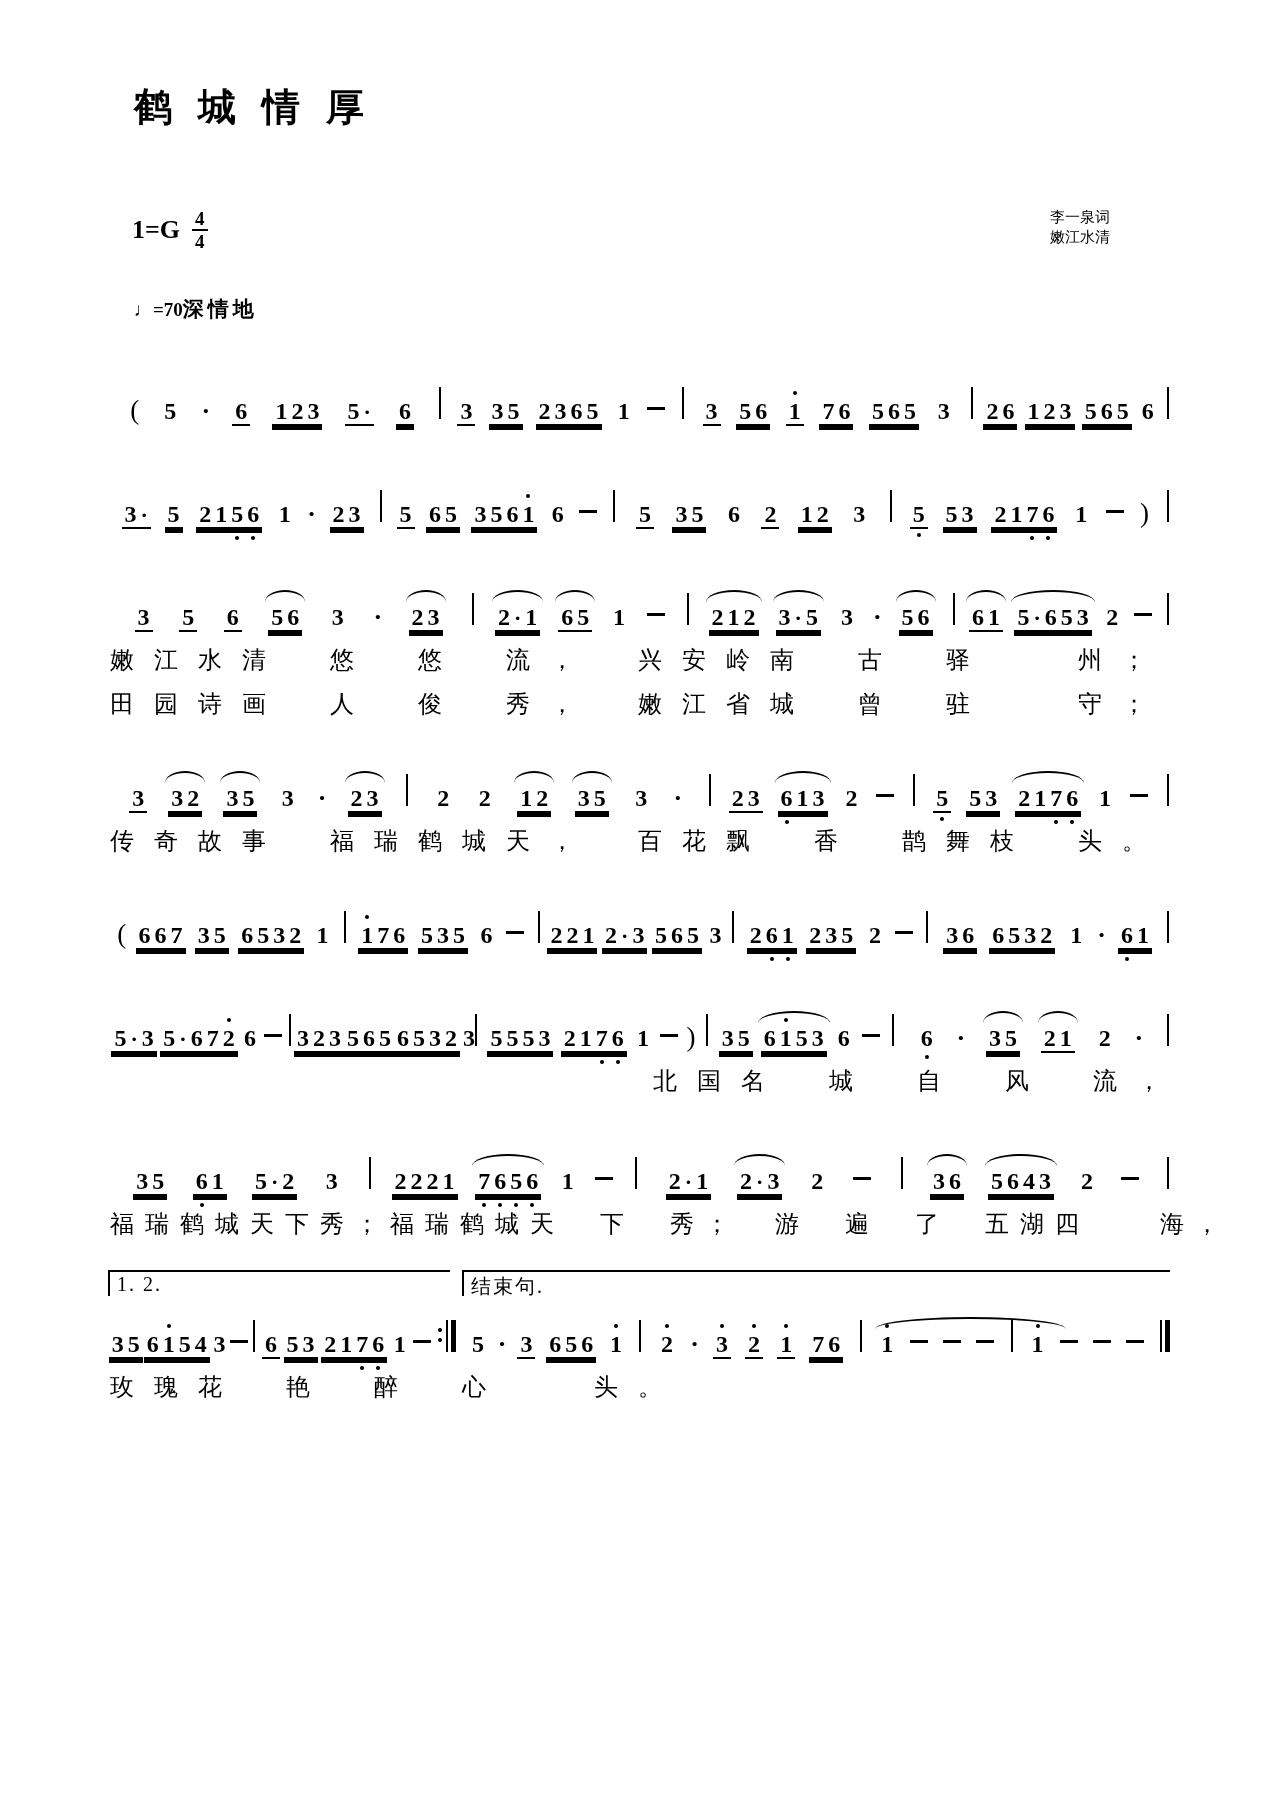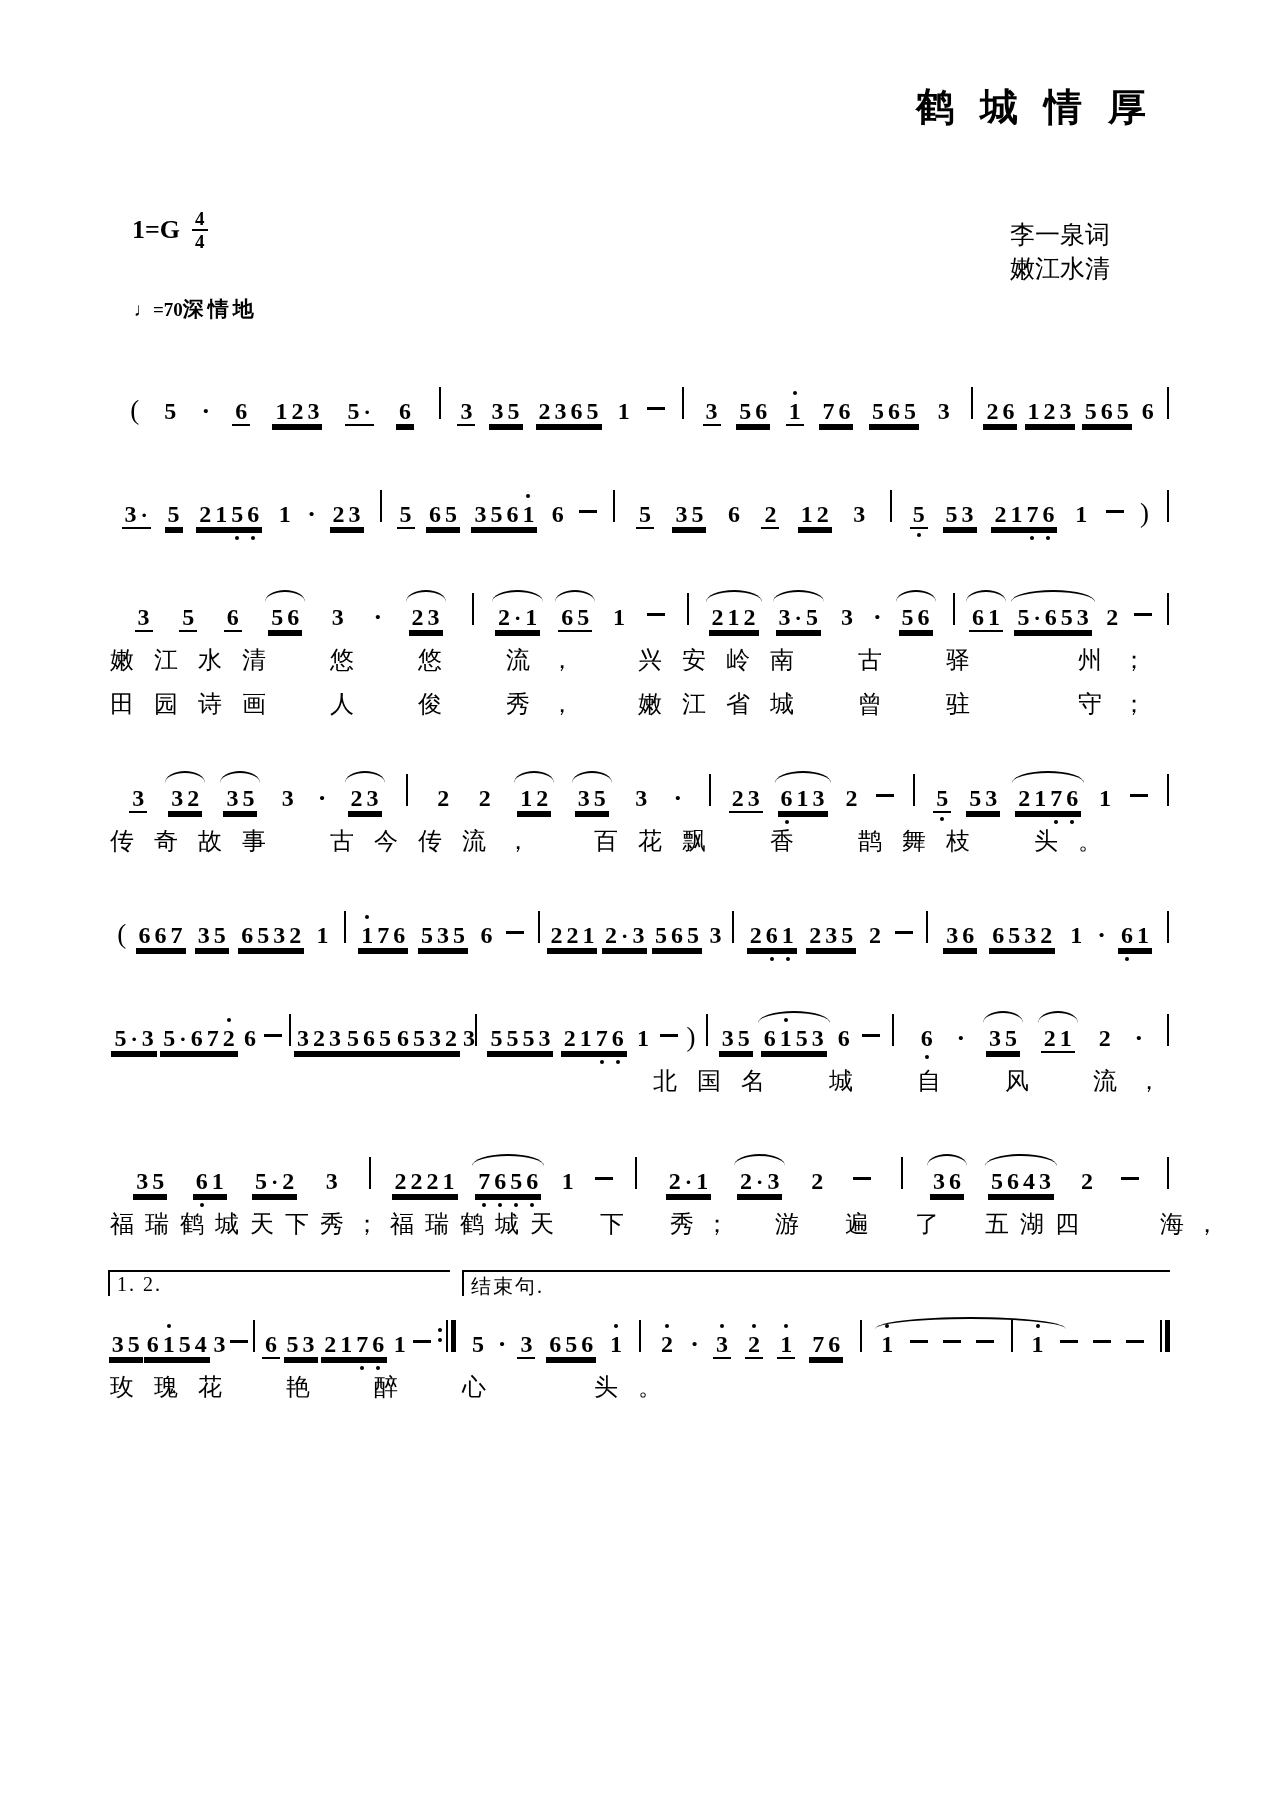--- a/index.html
+++ b/index.html
@@ -1,27 +1,27 @@
 <!DOCTYPE html>
 <html><head>
 <meta charset="utf-8">
 <style>
   html,body{margin:0;padding:0;background:#e8e8e8;}
   .page{position:relative;width:1280px;height:1811px;background:#ffffff;margin:0 auto;overflow:hidden;
         font-family:"Liberation Serif",serif;color:#000;}
   .sheet{position:relative;margin:0 108px;width:1064px;}
 
   
-  .title{padding-top:82px;text-align:right;font-size:38px;font-weight:700;letter-spacing:26px;text-indent:26px;}
+  .title{padding-top:82px;text-align:left;font-size:38px;font-weight:700;letter-spacing:26px;text-indent:26px;}
   .meta-row{position:relative;margin-top:70px;height:64px;}
   .keysig{position:absolute;left:24px;top:6px;font-size:26px;font-weight:700;display:flex;align-items:center;gap:12px;}
   .meter{display:inline-flex;flex-direction:column;align-items:center;font-size:19px;font-weight:700;line-height:1.05;}
   .meter .den{border-top:2px solid #000;padding:1px 3px 0;}
   .meter .num{padding:0 3px;}
-  .credits{position:absolute;right:62px;top:15px;text-align:left;font-size:25px;line-height:1.35;}
+  .credits{position:absolute;right:62px;top:4px;text-align:left;font-size:15px;line-height:1.35;}
   .tempo-row{margin-top:28px;margin-left:26px;font-size:20px;display:flex;align-items:baseline;}
   .tempo-mark{font-weight:700;font-size:19px;}
   .tempo-expr{font-weight:700;font-size:21px;letter-spacing:4px;}
 
   
   .systems{margin-top:44px;}
   .sys{margin-bottom:44px;}
   .sys3,.sys4{margin-bottom:34px;}
   .sys6{margin-bottom:40px;}
   .sys7{margin-bottom:10px;}
@@ -436,21 +436,21 @@
                 <span class="n">7<i class="db"></i></span>
                 <span class="n">6<i class="db"></i></span>
               </span>
               <span class="tok">
                 <span class="n">1</span>
               </span>
               <span class="dash"></span>
             </div>
             <i class="bline bar"></i>
           </div>
-          <div class="lyric">传奇故事　古今传流，　百花飘　香　鹊舞枝　头。</div>
+          <div class="lyric">传奇故事　福瑞鹤城天，　百花飘　香　鹊舞枝　头。</div>
         </div>
         <div class="sys sys5">
           <div class="notes-row">
             <div class="measure" style="flex-grow: 5;">
               <span class="paren">(</span>
               <span class="tok u2">
                 <span class="n">6</span>
                 <span class="n">6</span>
                 <span class="n">7</span>
               </span>

